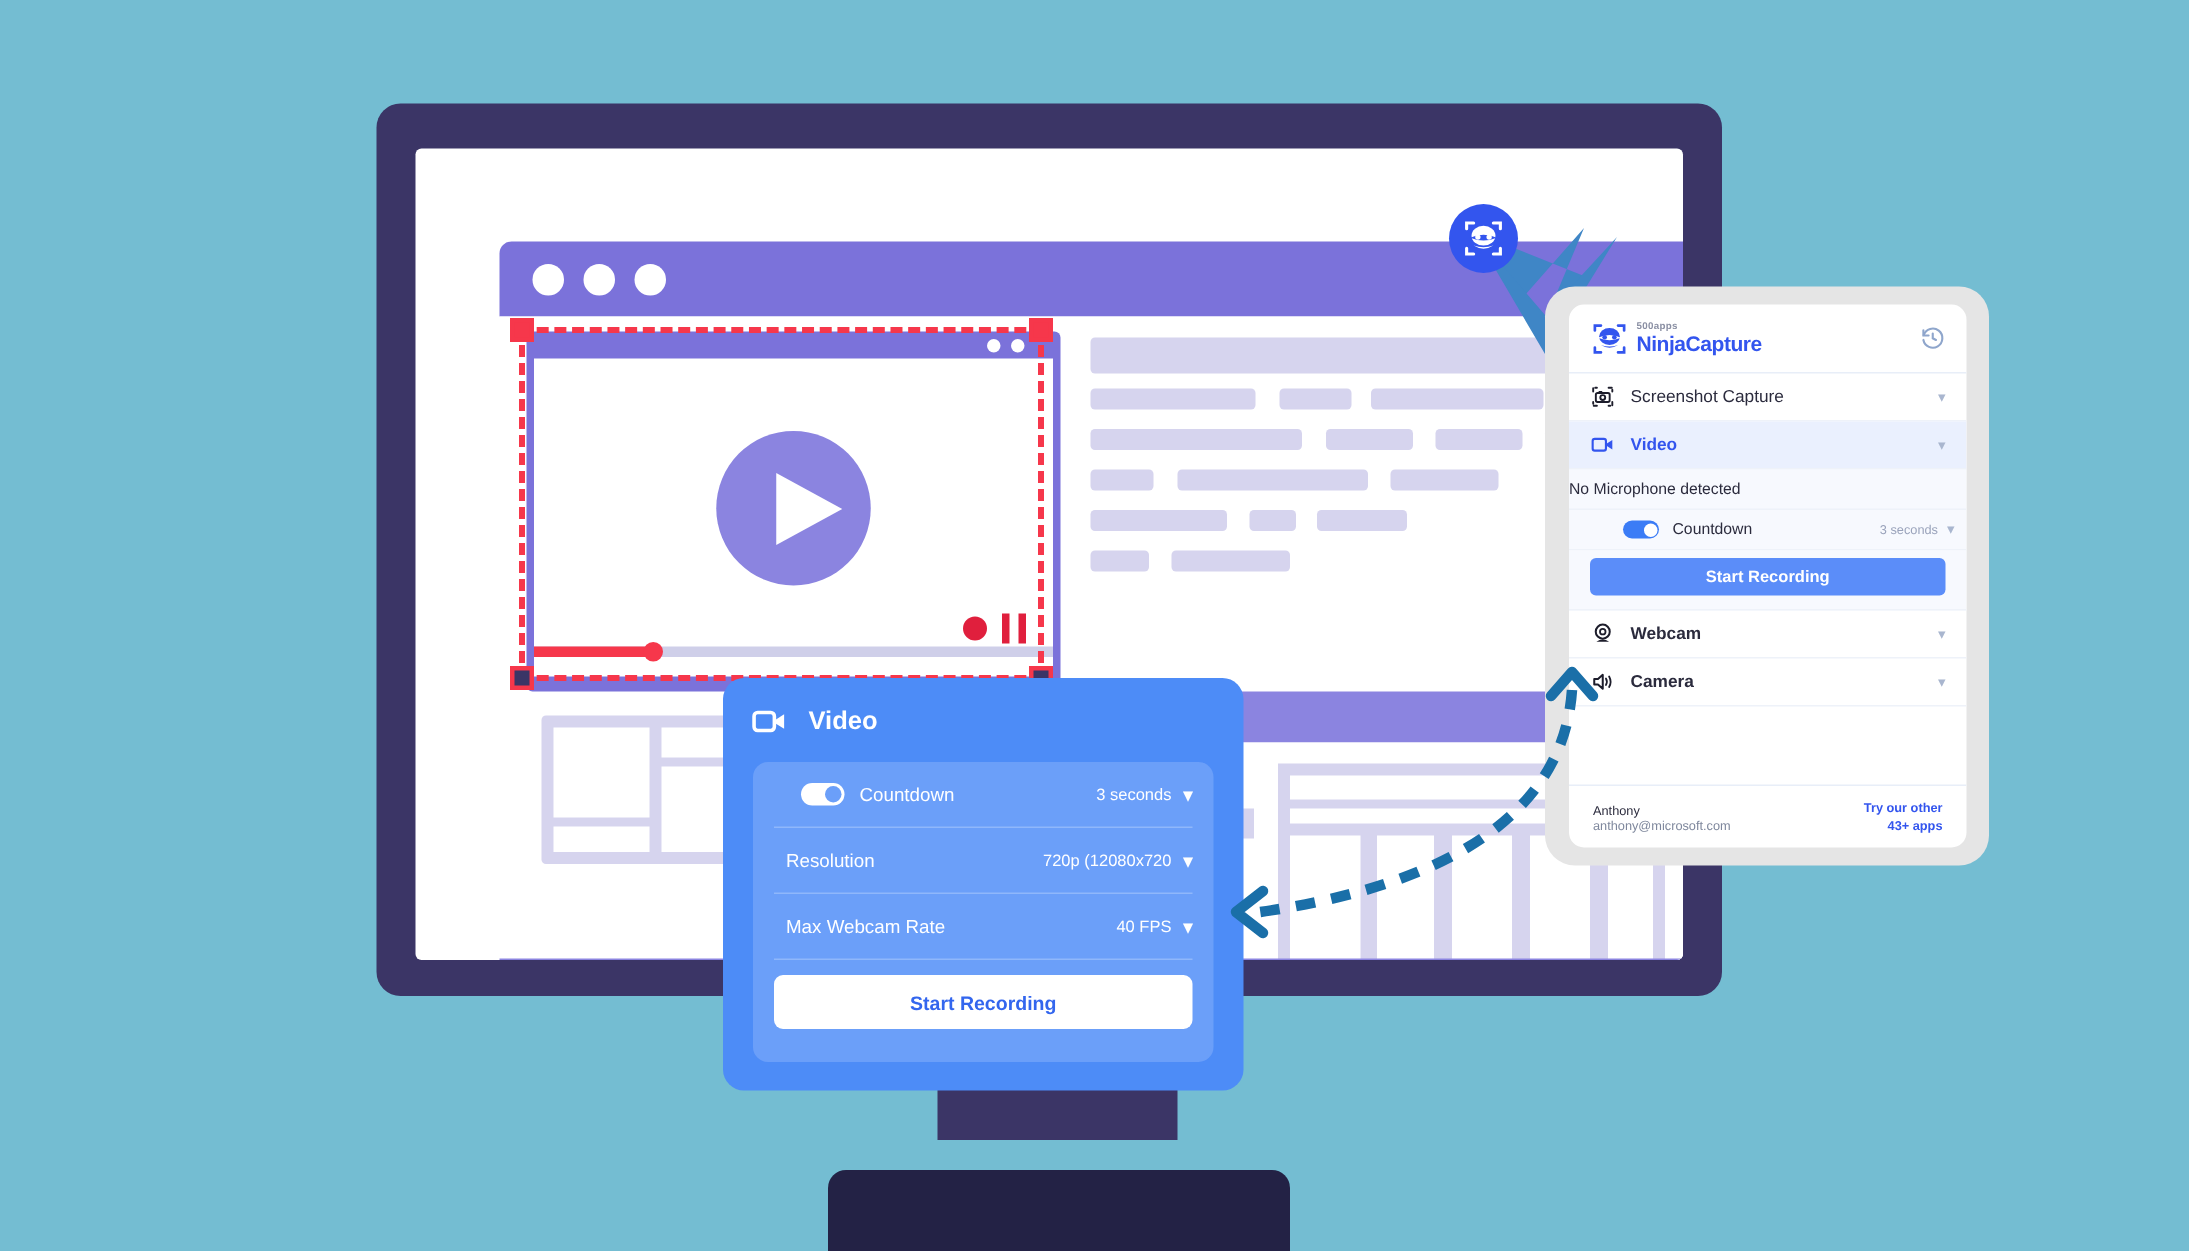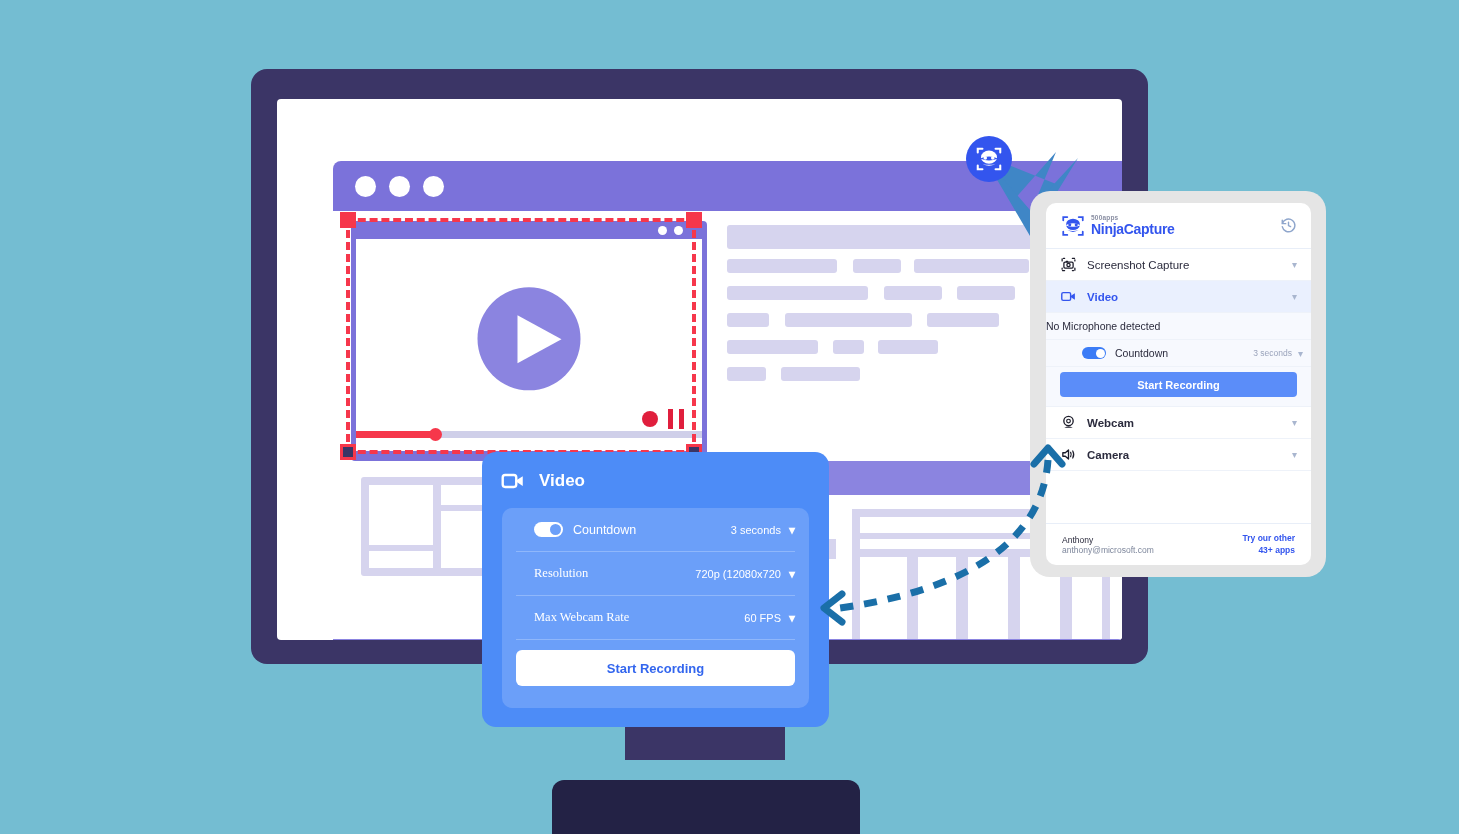--- a/index.html
+++ b/index.html
@@ -318,21 +318,21 @@
   .vrow:first-child { border-top: none; }
   .vtoggle {
     width: 29px; height: 15px; border-radius: 8px; background: #ffffff;
     position: relative; flex: none; margin-left: 18px; margin-right: 10px;
   }
   .vtoggle::after {
     content: ""; position: absolute; right: 2px; top: 2px;
     width: 11px; height: 11px; border-radius: 50%; background: #6b9ff9;
   }
   .vrow .vlabel { }
-  .vrow.plain .vlabel { margin-left: 18px; font-family: Liberation Serif, serif; }
+  .vrow.plain .vlabel { margin-left: 8px; }
   .vrow .vval {
     margin-left: auto; font-size: 11px;
     display: flex; align-items: center; gap: 8px;
   }
   .vchev { font-size: 12px; font-weight: bold; }
   .vstart {
     margin-top: 10px;
     width: 100%; height: 36px;
     background: #ffffff; color: #3366ee;
     border: none; border-radius: 6px;
@@ -602,21 +602,21 @@
         <span class="vlabel">Resolution</span>
         <span class="vval">
           <span>720p (12080x720</span>
           <span class="vchev">▾</span>
         </span>
       </div>
 
       <div class="vrow plain">
         <span class="vlabel">Max Webcam Rate</span>
         <span class="vval">
-          <span>60 FPS</span>
+          <span>40 FPS</span>
           <span class="vchev">▾</span>
         </span>
       </div>
 
       <button class="vstart">Start Recording</button>
     </div>
   </div>
 
 </div>
 

